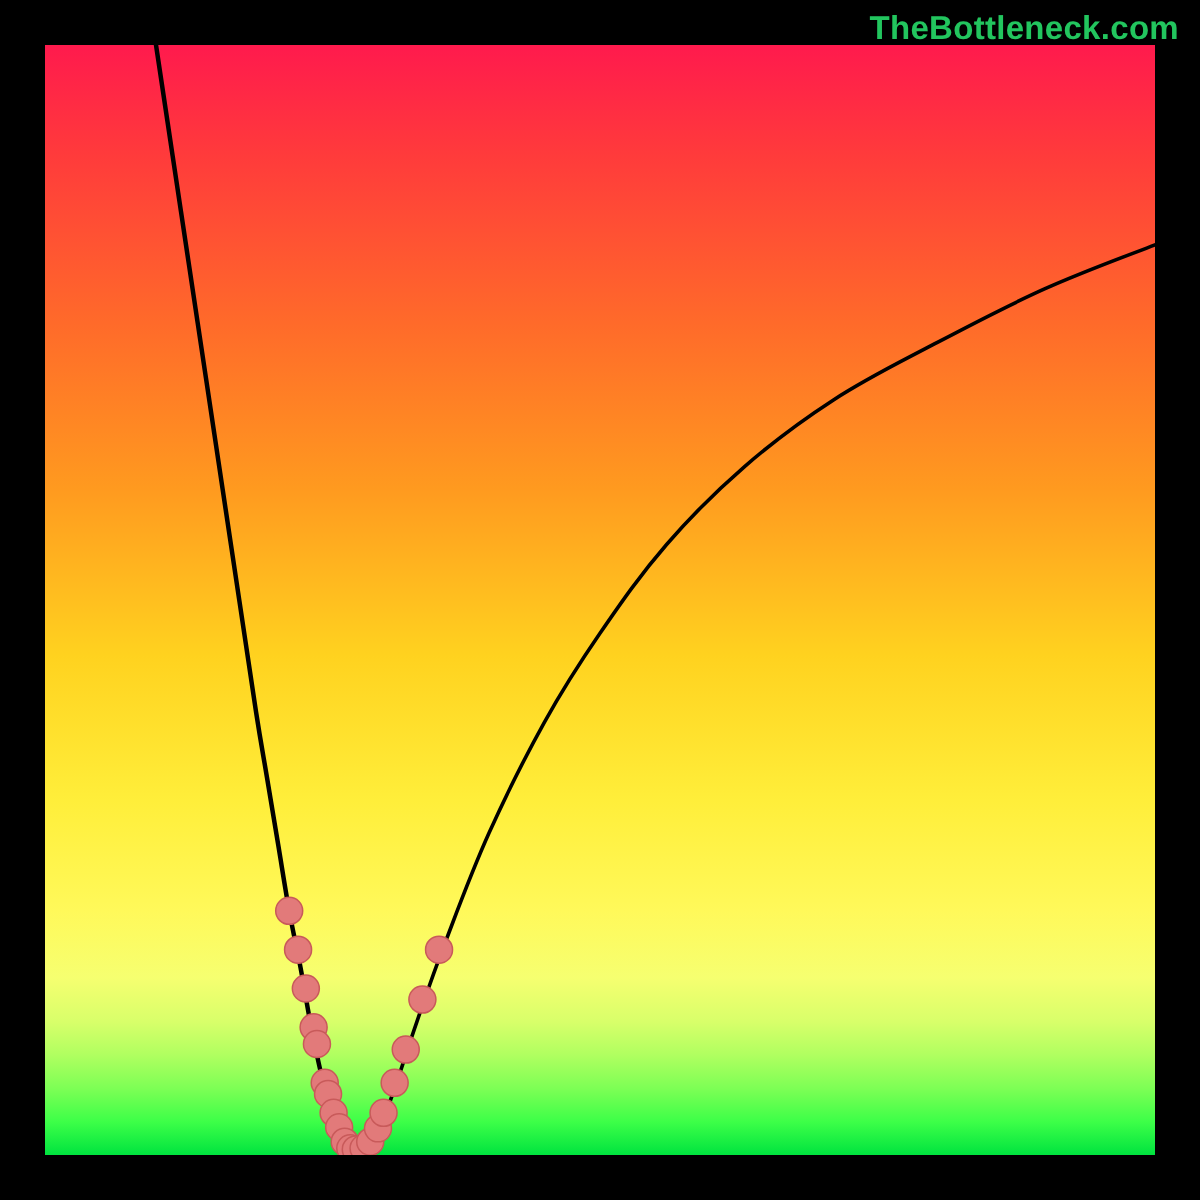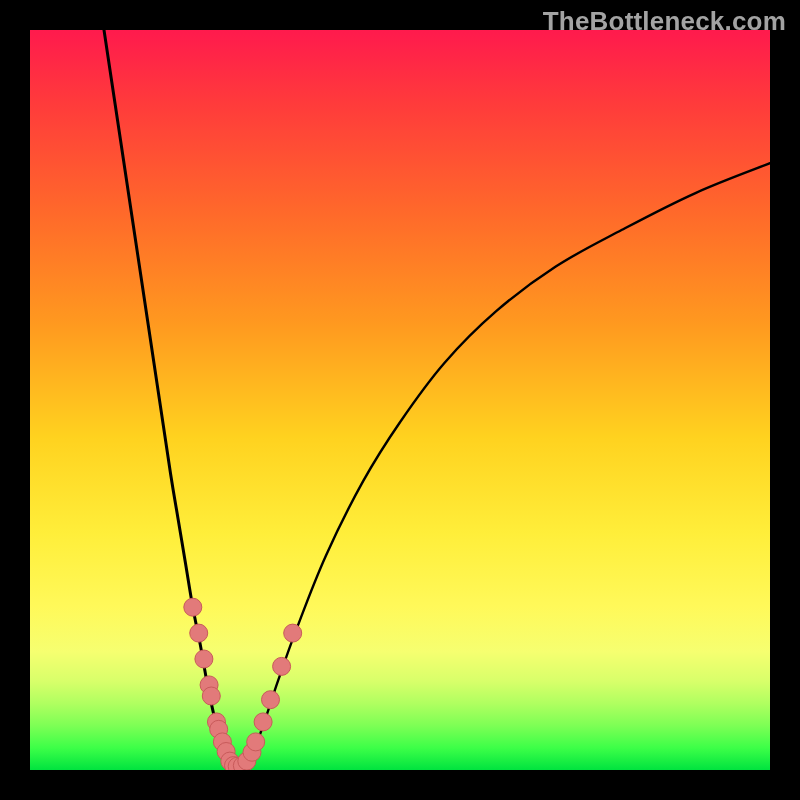--- a/index.html
+++ b/index.html
@@ -34,23 +34,23 @@
       #d8ff6a 88%,
       #b0ff60 91%,
       #7dff55 94%,
       #3dff48 97%,
       #00e33f 100%);
   }
   .watermark {
     position: absolute;
     top: 6px;
     right: 14px;
-    font-size: 26px;
+    font-size: 22px;
     font-weight: 600;
-    color: #a3a3a3;
+    color: #22c55e;
     letter-spacing: 0.2px;
     user-select: none;
   }
   svg.curve {
     position: absolute;
     inset: 0;
     width: 100%;
     height: 100%;
   }
 </style>

